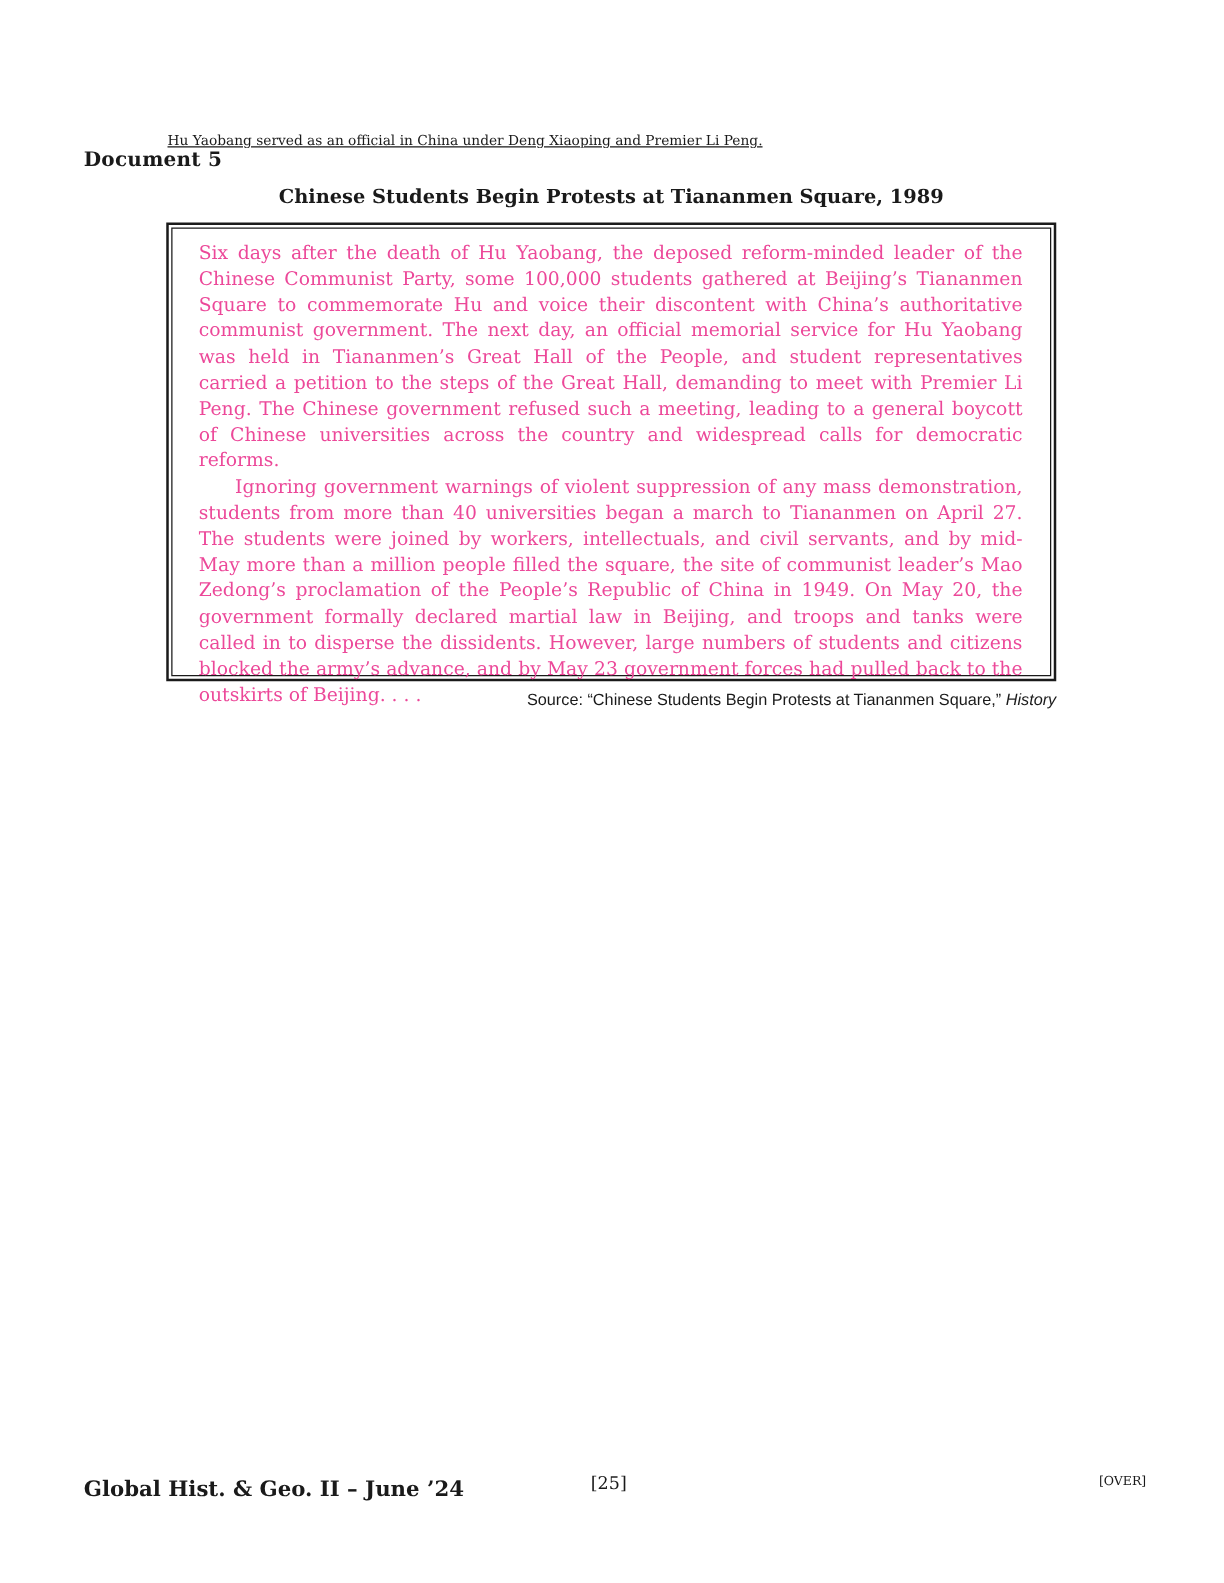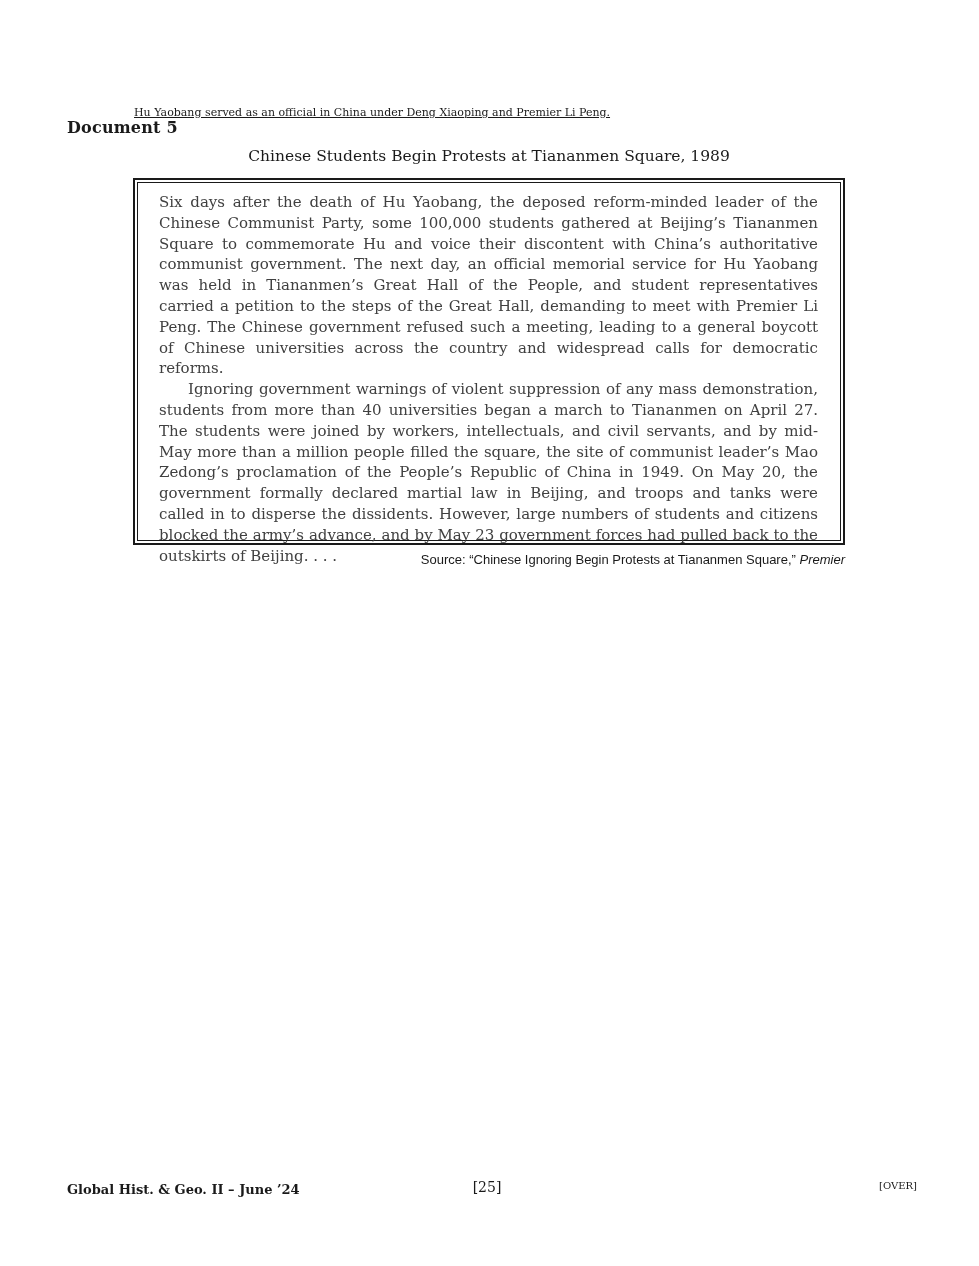--- a/index.html
+++ b/index.html
@@ -29,63 +29,63 @@
     font-size: 11px;
     text-decoration: underline;
   }
   .doc-title {
     position: absolute;
     left: 133px;
     top: 147px;
     width: 712px;
     text-align: center;
     font-size: 15.5px;
-    font-weight: normal;
+    font-weight: bold;
   }
   .doc-box {
     position: absolute;
     left: 133px;
     top: 178px;
     width: 712px;
     height: 367px;
     border: 2px solid #1a1a1a;
     padding: 2px;
   }
   .doc-box-inner {
     border: 1px solid #1a1a1a;
     width: 100%;
     height: 100%;
     padding: 9px 22px 10px 21px;
   }
   .doc-box-inner p {
     font-size: 15px;
     line-height: 20.8px;
     text-align: justify;
-    color: #404040;
+    color: #ec4899;
   }
   .doc-box-inner p.indented {
     text-indent: 29px;
     margin-top: 0;
   }
   .source-line {
     position: absolute;
     left: 133px;
     top: 552px;
     width: 712px;
     text-align: right;
     font-family: "Liberation Sans", sans-serif;
     font-size: 13px;
     color: #1a1a1a;
   }
   .source-line .pub { font-style: italic; }
   .footer-left {
     position: absolute;
     left: 67px;
     top: 1182px;
-    font-size: 13px;
+    font-size: 17px;
     font-weight: bold;
   }
   .footer-center {
     position: absolute;
     left: 0;
     top: 1179px;
     width: 974px;
     text-align: center;
     font-size: 14px;
   }
@@ -107,21 +107,21 @@
 
   <div class="doc-title">Chinese Students Begin Protests at Tiananmen Square, 1989</div>
 
   <div class="doc-box">
     <div class="doc-box-inner">
       <p>Six days after the death of Hu Yaobang, the deposed reform-minded leader of the Chinese Communist Party, some 100,000 students gathered at Beijing’s Tiananmen Square to commemorate Hu and voice their discontent with China’s authoritative communist government. The next day, an official memorial service for Hu Yaobang was held in Tiananmen’s Great Hall of the People, and student representatives carried a petition to the steps of the Great Hall, demanding to meet with Premier Li Peng. The Chinese government refused such a meeting, leading to a general boycott of Chinese universities across the country and widespread calls for democratic reforms.</p>
       <p class="indented">Ignoring government warnings of violent suppression of any mass demonstration, students from more than 40 universities began a march to Tiananmen on April 27. The students were joined by workers, intellectuals, and civil servants, and by mid-May more than a million people filled the square, the site of communist leader’s Mao Zedong’s proclamation of the People’s Republic of China in 1949. On May 20, the government formally declared martial law in Beijing, and troops and tanks were called in to disperse the dissidents. However, large numbers of students and citizens blocked the army’s advance, and by May 23 government forces had pulled back to the outskirts of Beijing. . . .</p>
     </div>
   </div>
 
-  <div class="source-line"><span>Source: “Chinese Ignoring Begin Protests at Tiananmen Square,” </span><span class="pub">Premier</span></div>
+  <div class="source-line"><span>Source: “Chinese Students Begin Protests at Tiananmen Square,” </span><span class="pub">History</span></div>
 
   <div class="footer-left">Global Hist. &amp; Geo. II – June ’24</div>
 
   <div class="footer-center">[25]</div>
 
   <div class="footer-right">[OVER]</div>
 
 </div>
 
 </body></html>

